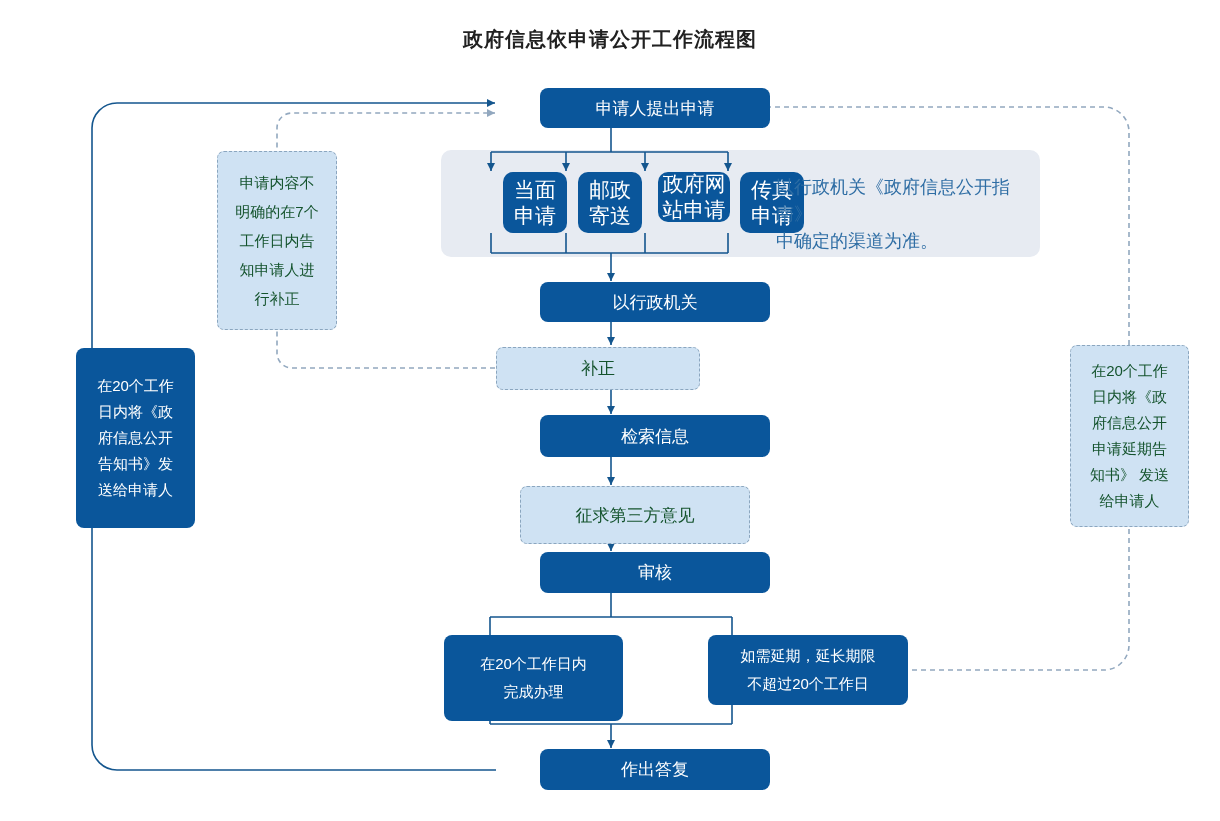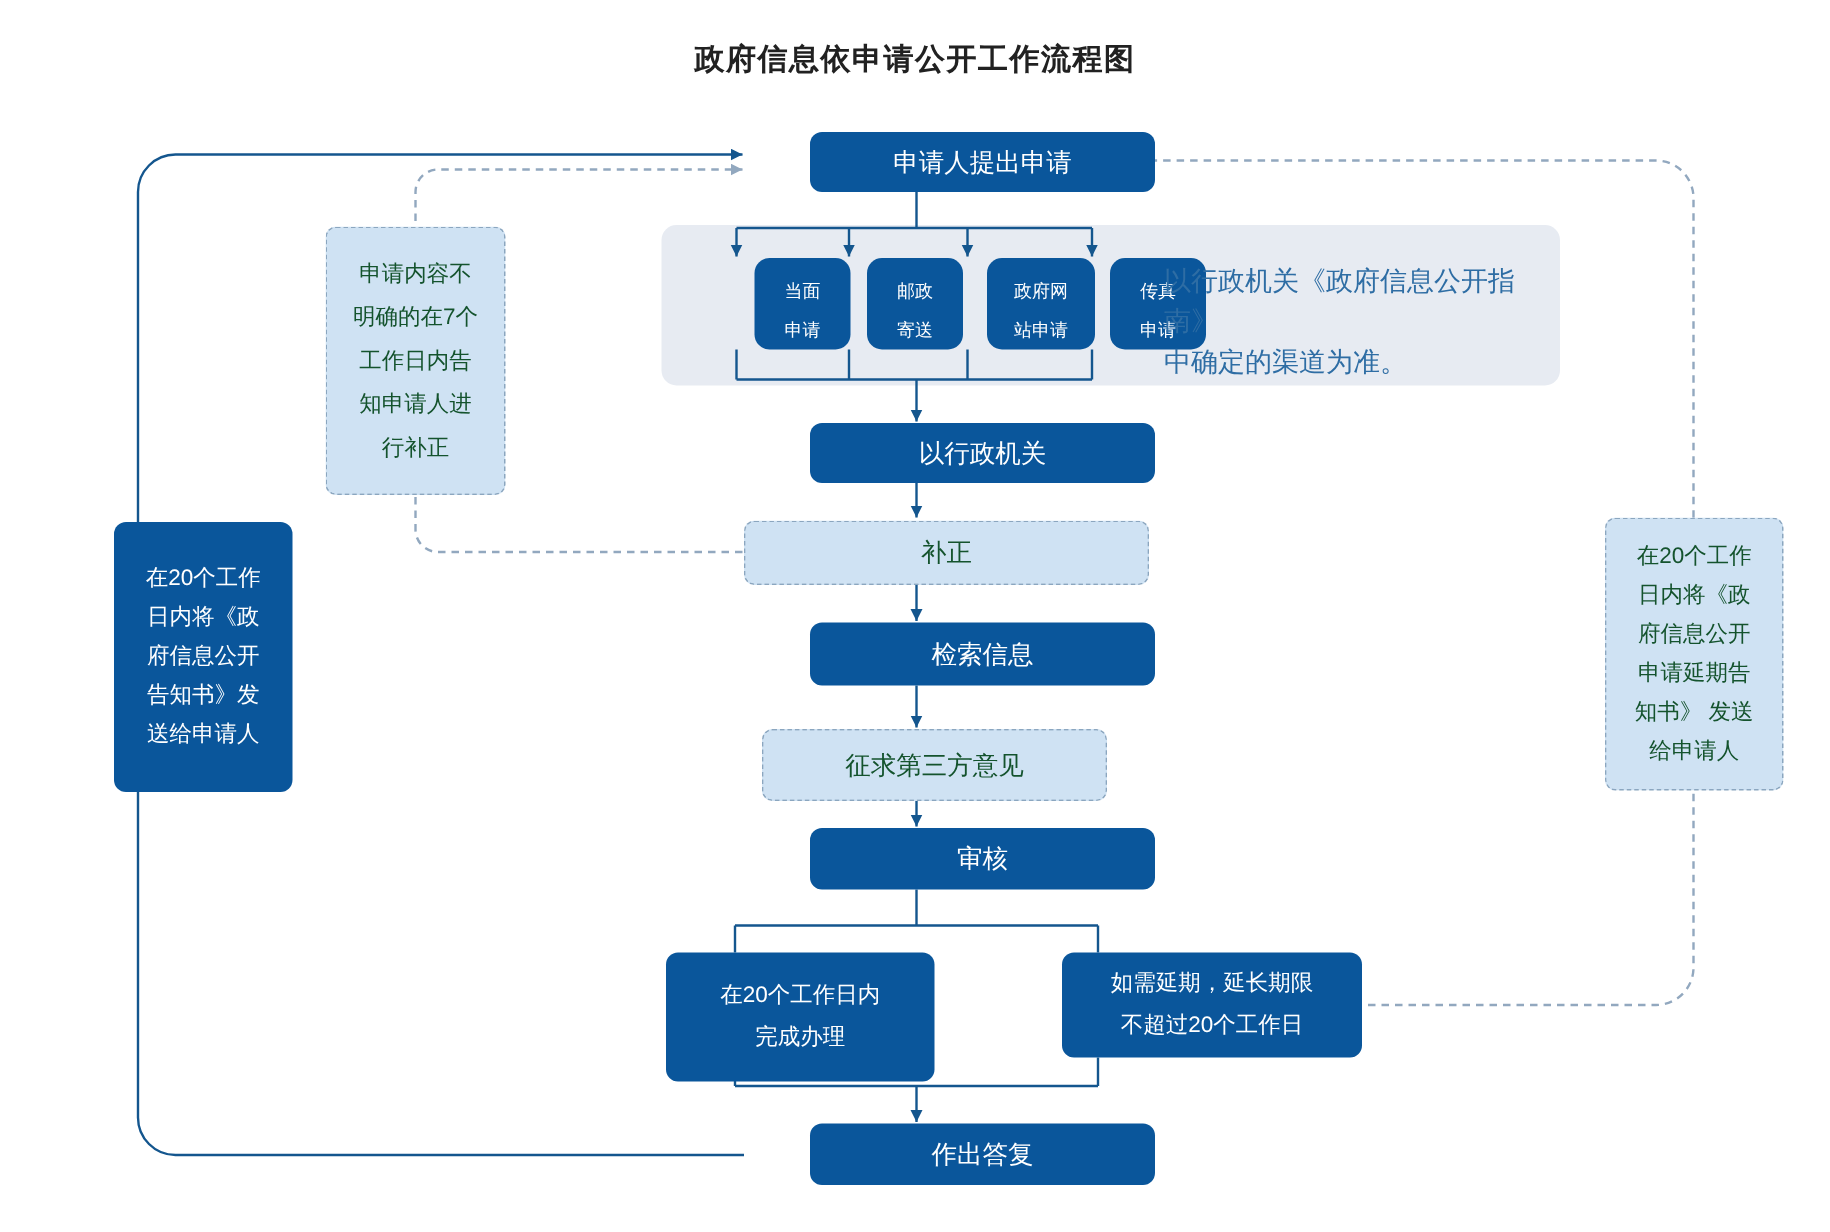--- a/index.html
+++ b/index.html
@@ -16,21 +16,21 @@
     position:absolute;background:#e7ebf2;border-radius:10px;z-index:1;
   }
   .node{
     position:absolute;z-index:3;display:flex;align-items:center;justify-content:center;
     box-sizing:border-box;text-align:center;
   }
   .node.dark{background:#0a569b;color:#ffffff;border-radius:8px;font-size:17px;margin-left:44px;}
   .node.light{
     background:#cfe2f3;color:#14532d;border:1.6px dashed #8ba6bf;border-radius:7px;font-size:17px;
   }
-  .node.channel{border-radius:10px;font-size:12px;line-height:26px;align-items:flex-end;}
+  .node.channel{border-radius:10px;font-size:21px;line-height:26px;}
   .node.small{font-size:15px;}
   .lines{white-space:pre-line;}
   .annotation{
     position:absolute;z-index:3;color:#2e6da4;font-size:18px;line-height:27px;
     text-align:left;white-space:pre-line;
   }
 </style>
 </head>
 <body>
 
@@ -78,45 +78,45 @@
   </div>
 
   <div class="node dark channel" style="left:459px;top:172px;width:64px;height:61px">
     <span class="lines">当面
 申请</span>
   </div>
   <div class="node dark channel" style="left:534px;top:172px;width:64px;height:61px">
     <span class="lines">邮政
 寄送</span>
   </div>
-  <div class="node dark channel" style="left:614px;top:172px;width:72px;height:61px">
+  <div class="node dark channel" style="left:614px;top:172px;width:72px;height:50px">
     <span class="lines">政府网
 站申请</span>
   </div>
   <div class="node dark channel" style="left:696px;top:172px;width:64px;height:61px">
     <span class="lines">传真
 申请</span>
   </div>
 
   <div class="annotation" style="left:776px;top:174px;width:264px">以行政机关《政府信息公开指南》
 中确定的渠道为准。</div>
 
   <div class="node dark" style="left:496px;top:282px;width:230px;height:40px">
     <span>以行政机关</span>
   </div>
 
-  <div class="node light" style="left:496px;top:347px;width:270px;height:43px">
+  <div class="node light" style="left:496px;top:347px;width:204px;height:43px">
     <span>补正</span>
   </div>
 
   <div class="node dark" style="left:496px;top:415px;width:230px;height:42px">
     <span>检索信息</span>
   </div>
 
-  <div class="node light" style="left:508px;top:486px;width:230px;height:48px">
+  <div class="node light" style="left:520px;top:486px;width:230px;height:58px">
     <span>征求第三方意见</span>
   </div>
 
   <div class="node dark" style="left:496px;top:552px;width:230px;height:41px">
     <span>审核</span>
   </div>
 
   <div class="node dark small" style="left:400px;top:635px;width:179px;height:86px;line-height:28px">
     <span class="lines">在20个工作日内
 完成办理</span>

